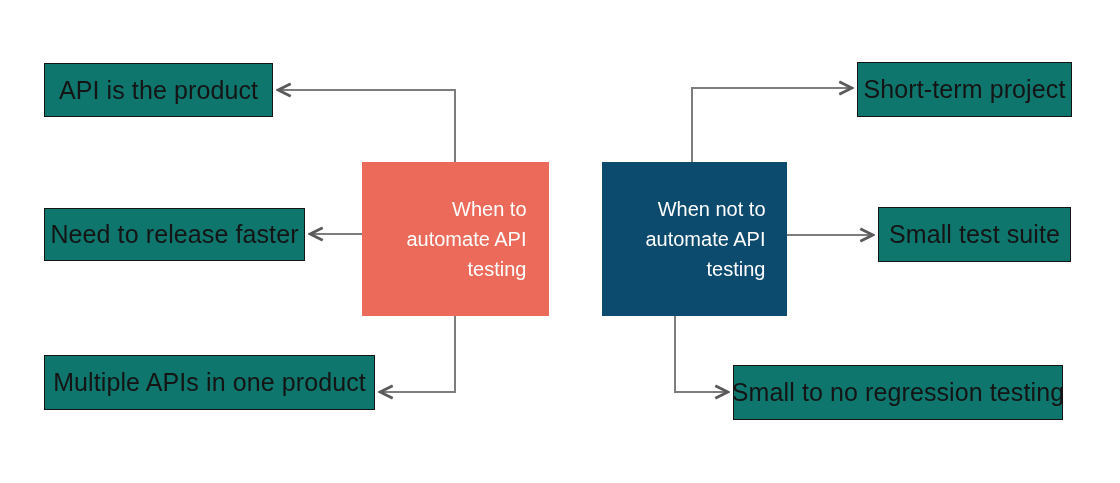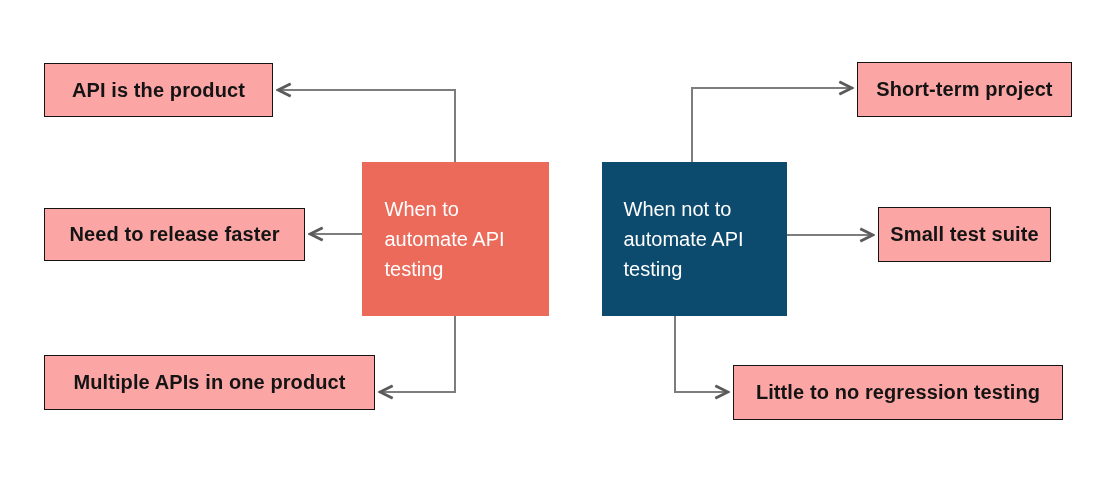--- a/index.html
+++ b/index.html
@@ -18,53 +18,52 @@
     position: absolute;
     left: 0; top: 0;
     width: 1120px; height: 483px;
   }
 
   .node {
     position: absolute;
     display: flex;
     align-items: center;
     justify-content: center;
-    background: #fca5a5;
+    background: #0f766e;
     border: 1.6px solid #141414;
     color: #141414;
-    font-size: 20px;
+    font-size: 25px;
     letter-spacing: 0.1px;
     white-space: nowrap;
-    font-weight: bold;
   }
 
   .center-node {
     position: absolute;
     display: flex;
     align-items: center;
     justify-content: center;
     color: #ffffff;
     font-size: 20px;
-    text-align: left;
+    text-align: right;
   }
   .center-node .center-label {
     max-width: 142px;
     line-height: 30px;
   }
   .center-node.when-to { background: #EB6A5A; }
   .center-node.when-not-to { background: #0c4a6e; }
 
   
   .box-api-product   { left: 44px;  top: 63px;  width: 229px; height: 54px; }
   .box-release-faster{ left: 44px;  top: 208px; width: 261px; height: 53px; }
   .box-multiple-apis { left: 44px;  top: 355px; width: 331px; height: 55px; }
 
   
   .box-short-term    { left: 857px; top: 62px;  width: 215px; height: 55px; }
-  .box-small-suite   { left: 878px; top: 207px; width: 173px; height: 55px; }
+  .box-small-suite   { left: 878px; top: 207px; width: 193px; height: 55px; }
   .box-regression    { left: 733px; top: 365px; width: 330px; height: 55px; }
 
   
   .center-left  { left: 362px; top: 162px; width: 187px; height: 154px; }
   .center-right { left: 602px; top: 162px; width: 185px; height: 154px; }
 </style>
 </head>
 <body>
 
 <div class="canvas">
@@ -96,15 +95,15 @@
   <div class="node box-api-product">API is the product</div>
 
   <div class="node box-release-faster">Need to release faster</div>
 
   <div class="node box-multiple-apis">Multiple APIs in one product</div>
 
   <div class="node box-short-term">Short-term project</div>
 
   <div class="node box-small-suite">Small test suite</div>
 
-  <div class="node box-regression">Little to no regression testing</div>
+  <div class="node box-regression">Small to no regression testing</div>
 
 </div>
 
 </body></html>

